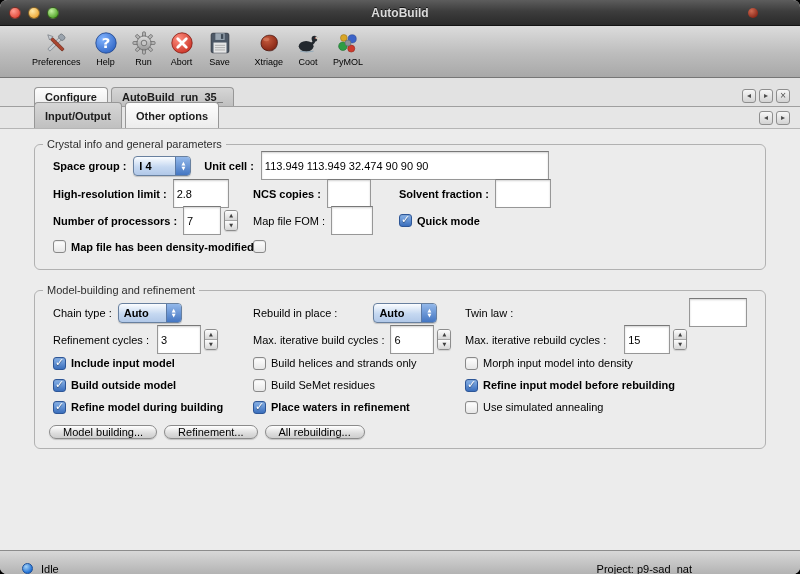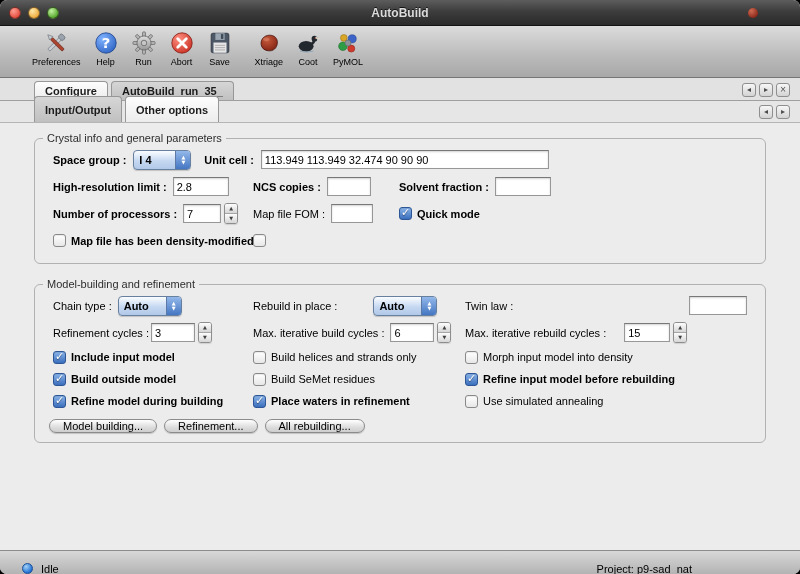--- a/index.html
+++ b/index.html
@@ -18,40 +18,40 @@
   .tb-ind{position:absolute;right:42px;top:8px;width:10px;height:10px;border-radius:50%;background:radial-gradient(circle at 35% 30%,#cf6a52,#8a2718 75%)}
 
   
   .toolbar{height:52px;flex:0 0 auto;background:linear-gradient(#dcdcdc,#bcbcbc 55%,#a8a8a8);border-bottom:1px solid #767676;display:flex;align-items:flex-start;padding:3px 0 0 26px}
   .tool{display:flex;flex-direction:column;align-items:center;padding:1px 6px;border-radius:4px}
   .tool svg{display:block}
   .tlabel{font-size:9px;color:#000;white-space:nowrap;margin-top:1px}
 
   
   .tabrow{flex:0 0 auto;background:#e2e2e2;border-bottom:1px solid #9f9f9f;display:flex;align-items:flex-end;padding:0 10px 0 34px}
-  .tabrow.r1{height:23px}
+  .tabrow.r1{height:29px}
   .tabrow.r2{height:22px;background:#e6e6e6;border-bottom:1px solid #b5b5b5}
   .tab{font-size:11px;font-weight:bold;color:#1c1c1c;padding:0 10px;border:1px solid #979797;border-bottom:none;border-radius:4px 4px 0 0;background:linear-gradient(#d6d6d6,#c0c0c0);margin-right:3px;height:19px;display:flex;align-items:center;white-space:nowrap}
   .tab.active{background:linear-gradient(#fdfdfd,#ececec)}
   .tabrow.r2 .tab{height:26px}
   .tabnav{margin-left:auto;display:flex;align-items:center;gap:3px;padding-bottom:3px}
   .navbtn{width:14px;height:14px;border:1px solid #8e8e8e;border-radius:3px;background:linear-gradient(#f7f7f7,#d3d3d3);font-size:8px;color:#4c4c4c;display:flex;align-items:center;justify-content:center;font-family:"DejaVu Sans",sans-serif;line-height:1}
 
   
   .content{flex:1;background:#ececec;padding-top:5px;overflow:hidden}
   fieldset{margin:4px 34px 14px;border:1px solid #b1b1b1;border-radius:6px;padding:2px 0 9px;min-width:0}
   legend{font-size:11px;color:#2e2e2e;padding:0 4px;margin-left:8px}
   .lbl{font-size:11px;color:#000;white-space:nowrap}
   .lbl.bold{font-weight:bold}
   .row{display:flex;align-items:center;height:27px;padding-left:18px}
   .grid3a{display:grid;grid-template-columns:200px 146px 1fr;align-items:center;height:27px;padding-left:18px}
   .grid3b{display:grid;grid-template-columns:200px 212px 1fr;align-items:center;height:27px;padding-left:18px}
   .cbrow{height:22px}
   .cell{display:flex;align-items:center;white-space:nowrap;min-width:0}
-  .txt{height:19px;border:1px solid #979797;border-top-color:#787878;background:#fff;font:11px "Liberation Sans","DejaVu Sans",sans-serif;padding:0 3px;box-shadow:inset 0 1px 2px rgba(0,0,0,.18)}
+  .txt{height:29px;border:1px solid #979797;border-top-color:#787878;background:#fff;font:11px "Liberation Sans","DejaVu Sans",sans-serif;padding:0 3px;box-shadow:inset 0 1px 2px rgba(0,0,0,.18)}
 
   
   .popup{display:inline-flex;align-items:stretch;height:20px;border:1px solid #68809f;border-radius:4px;background:linear-gradient(#fbfdff,#c5d8f1 55%,#b1c8e8);overflow:hidden;box-shadow:0 1px 1px rgba(0,0,0,.18)}
   .popup-text{font-size:11px;font-weight:bold;color:#000;display:flex;align-items:center;padding:0 5px;flex:1}
   .cap{width:15px;background:linear-gradient(#93b8ea,#4476c2);border-left:1px solid #5b79a4;display:flex;flex-direction:column;align-items:center;justify-content:center;color:#fff;gap:1px}
   .cap span{font-size:5px;line-height:4px;font-family:"DejaVu Sans",sans-serif}
 
   
   .stepper{width:14px;height:21px;margin-left:3px;display:flex;flex-direction:column;border:1px solid #8d8d8d;border-radius:3px;overflow:hidden;box-shadow:0 1px 1px rgba(0,0,0,.12);flex:0 0 auto}
   .step{flex:1;display:flex;align-items:center;justify-content:center;font-size:5px;color:#3f3f3f;background:linear-gradient(#fdfdfd,#d6d6d6);font-family:"DejaVu Sans",sans-serif;line-height:1}
@@ -322,21 +322,21 @@
           </div>
         </div>
         <div class="cell" style="padding-right:18px">
           <span class="lbl">Twin law :</span>
           <input class="txt" style="width: 58px; margin-left: auto;" value="">
         </div>
       </div>
 
       <div class="grid3b">
         <div class="cell">
-          <span class="lbl" style="margin-right:2px">Refinement cycles :</span>
+          <span class="lbl" style="margin-right:8px">Refinement cycles :</span>
           <input class="txt" style="width: 44px;" value="3">
           <div class="stepper">
             <span class="step up">▲</span>
             <span class="step">▼</span>
           </div>
         </div>
         <div class="cell">
           <span class="lbl" style="margin-right:6px">Max. iterative build cycles :</span>
           <input class="txt" style="width: 44px;" value="6">
           <div class="stepper">

